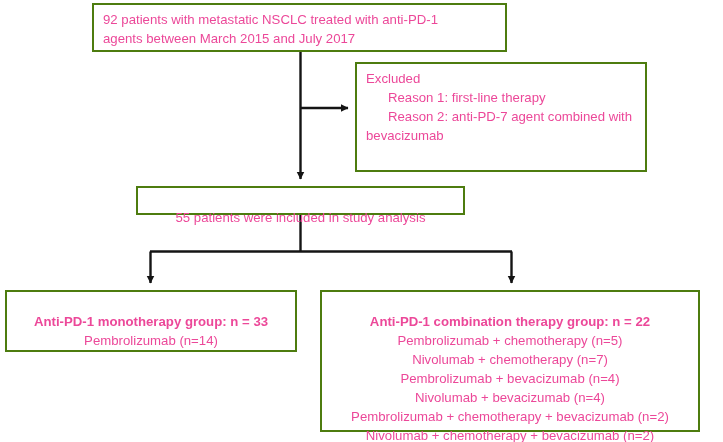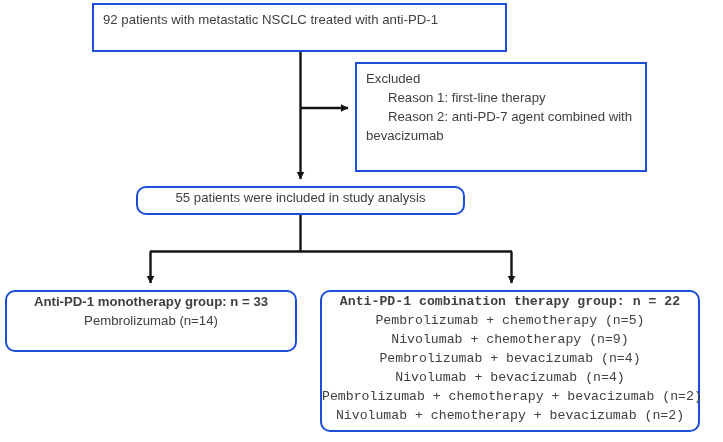--- a/index.html
+++ b/index.html
@@ -15,38 +15,37 @@
     overflow: hidden;
   }
   #flowchart {
     position: relative;
     width: 723px;
     height: 442px;
   }
   .box {
     position: absolute;
     box-sizing: border-box;
-    border: 2px solid #1d4ed8;
+    border: 2px solid #4d7c0f;
     background: #ffffff;
     font-size: 13.2px;
     line-height: 19px;
-    color: #404040;
+    color: #ec4899;
   }
   .box .line {
     display: block;
     white-space: nowrap;
   }
   .pad-left {
     padding: 5px 0 5px 9px;
     text-align: left;
   }
   .pad-center {
-    padding: 0 0 4px 0;
+    padding: 20px 0 4px 0;
     text-align: center;
-    border-radius: 10px;
   }
   .indent1 {
     padding-left: 22px;
   }
   .bold {
     font-weight: bold;
   }
   svg.connectors {
     position: absolute;
     left: 0;
@@ -73,41 +72,42 @@
     <path d="M300.5,108 L348,108" stroke="#141414" stroke-width="2.4" fill="none" marker-end="url(#arrowhead)"></path>
 
     <path d="M300.5,215 L300.5,251.5" stroke="#141414" stroke-width="2.4" fill="none"></path>
     <path d="M150,251.5 L512,251.5" stroke="#141414" stroke-width="2.4" fill="none"></path>
     <path d="M150.5,251.5 L150.5,283" stroke="#141414" stroke-width="2.4" fill="none" marker-end="url(#arrowhead)"></path>
     <path d="M511.5,251.5 L511.5,283" stroke="#141414" stroke-width="2.4" fill="none" marker-end="url(#arrowhead)"></path>
   </svg>
 
   <div class="box pad-left" style="left:92px; top:3px; width:415px; height:49px;">
     <span class="line">92 patients with metastatic NSCLC treated with anti-PD-1</span>
+    <span class="line">agents between March 2015 and July 2017</span>
   </div>
 
   <div class="box pad-left" style="left:355px; top:62px; width:292px; height:110px;">
     <span class="line">Excluded</span>
     <span class="line indent1">Reason 1: first-line therapy</span>
     <span class="line indent1">Reason 2: anti-PD-7 agent combined with</span>
     <span class="line">bevacizumab</span>
   </div>
 
   <div class="box pad-center" style="left:136px; top:186px; width:329px; height:29px;">
     <span class="line">55 patients were included in study analysis</span>
   </div>
 
   <div class="box pad-center" style="left:5px; top:290px; width:292px; height:62px;">
     <span class="line bold">Anti-PD-1 monotherapy group: n = 33</span>
     <span class="line">Pembrolizumab (n=14)</span>
   </div>
 
-  <div class="box pad-center" style="left:320px; top:290px; width:380px; height:142px;font-family:Liberation Mono, monospace;">
+  <div class="box pad-center" style="left:320px; top:290px; width:380px; height:142px;">
     <span class="line bold">Anti-PD-1 combination therapy group: n = 22</span>
     <span class="line">Pembrolizumab + chemotherapy (n=5)</span>
-    <span class="line">Nivolumab + chemotherapy (n=9)</span>
+    <span class="line">Nivolumab + chemotherapy (n=7)</span>
     <span class="line">Pembrolizumab + bevacizumab (n=4)</span>
     <span class="line">Nivolumab + bevacizumab (n=4)</span>
     <span class="line">Pembrolizumab + chemotherapy + bevacizumab (n=2)</span>
     <span class="line">Nivolumab + chemotherapy + bevacizumab (n=2)</span>
   </div>
 
 </div>
 
 </body></html>

